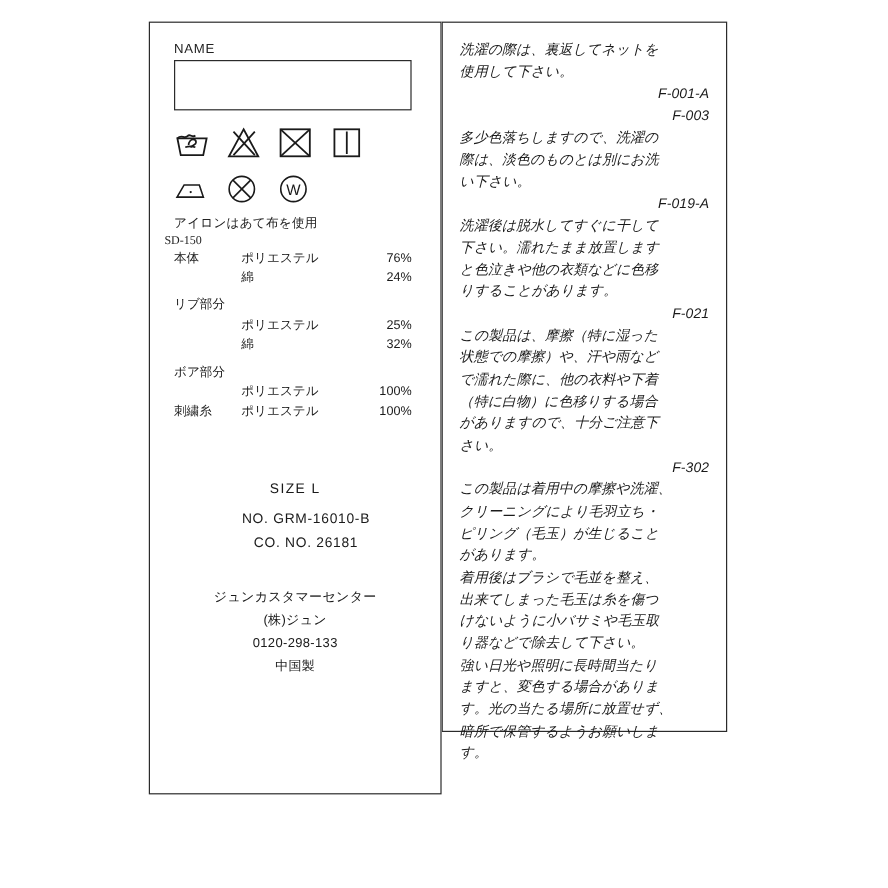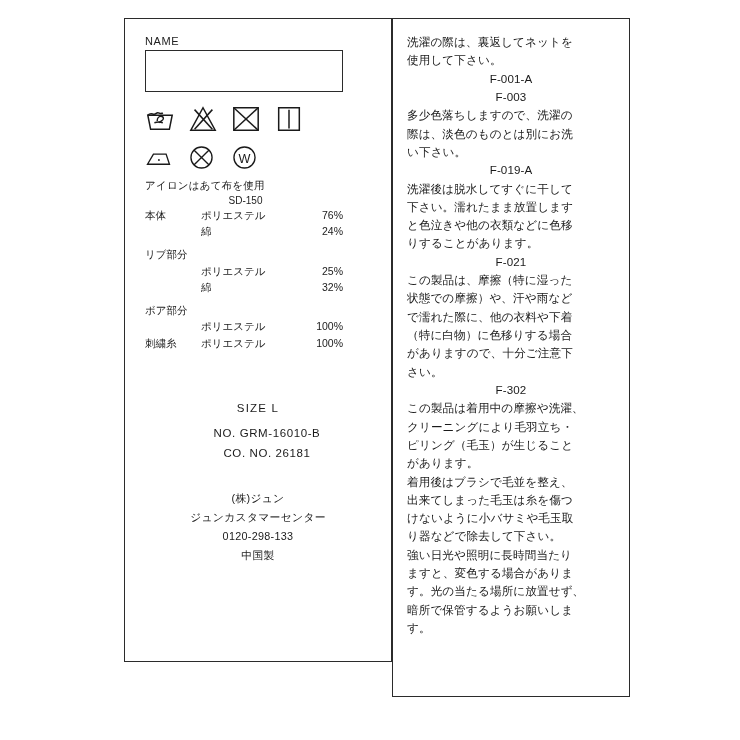--- a/index.html
+++ b/index.html
@@ -13,27 +13,28 @@
   }
   .page { position: relative; width: 740px; height: 740px; }
 
   .panel {
     position: absolute;
     border: 1px solid #2b2b2b;
     background: #fff;
   }
   
   #left-panel {
-    left: 124px; top: 18px; width: 268px; height: 644px;
+    left: 124px; top: 18px; width: 244px; height: 644px;
     padding: 14px 12px 10px 12px;
   }
   
   #right-panel {
-    left: 392px; top: 18px; width: 238px; height: 679px;
+    left: 368px; top: 18px; width: 238px; height: 592px;
     padding: 14px 10px 8px 14px;
+    font-style: italic;
   }
 
   .name-label {
     font-size: 11px;
     letter-spacing: 0.6px;
     margin: 2px 0 3px 8px;
     color: #222;
   }
   .name-box {
     margin-left: 8px;
@@ -57,23 +58,24 @@
   .sym.small { width: 27px; height: 27px; }
 
   .note-iron {
     font-size: 10.5px;
     margin: 8px 0 0 8px;
     color: #222;
     letter-spacing: 0.2px;
   }
   .code-right {
     font-size: 10px;
-    text-align: center;
+    text-align: left;
     margin: 2px 25px 0 0;
     color: #222;
+    font-family: Liberation Serif, serif;
   }
 
   table.comp {
     margin: 2px 0 0 8px;
     border-collapse: collapse;
     width: 198px;
     font-size: 10.5px;
     color: #1a1a1a;
   }
   table.comp td {
@@ -114,21 +116,21 @@
   
   .instr {
     font-size: 11.6px;
     line-height: 1.58;
     color: #1a1a1a;
     letter-spacing: 0.1px;
   }
   .instr p { margin: 0 0 0 0; }
   .instr .code {
     display: block;
-    text-align: center;
+    text-align: right;
     padding-right: 4px;
   }
   .instr .para { margin-bottom: 0px; }
 </style>
 </head>
 <body>
 
 <div class="page">
 
   <div class="panel" id="left-panel">
@@ -238,22 +240,22 @@
 
     <div class="size-block">
       <div class="size-line">SIZE L</div>
     </div>
     <div class="no-block">
       <div>NO. GRM-16010-B</div>
       <div>CO. NO.  26181</div>
     </div>
 
     <div class="company-block">
+      <div>ジュンカスタマーセンター</div>
       <div>(株)ジュン</div>
-      <div>ジュンカスタマーセンター</div>
       <div>0120-298-133</div>
       <div>中国製</div>
     </div>
   </div>
 
   <div class="panel" id="right-panel">
     <div class="instr">
       <div class="para">
         <p style="white-space:pre-line">洗濯の際は、裏返してネットを
 使用して下さい。</p>

